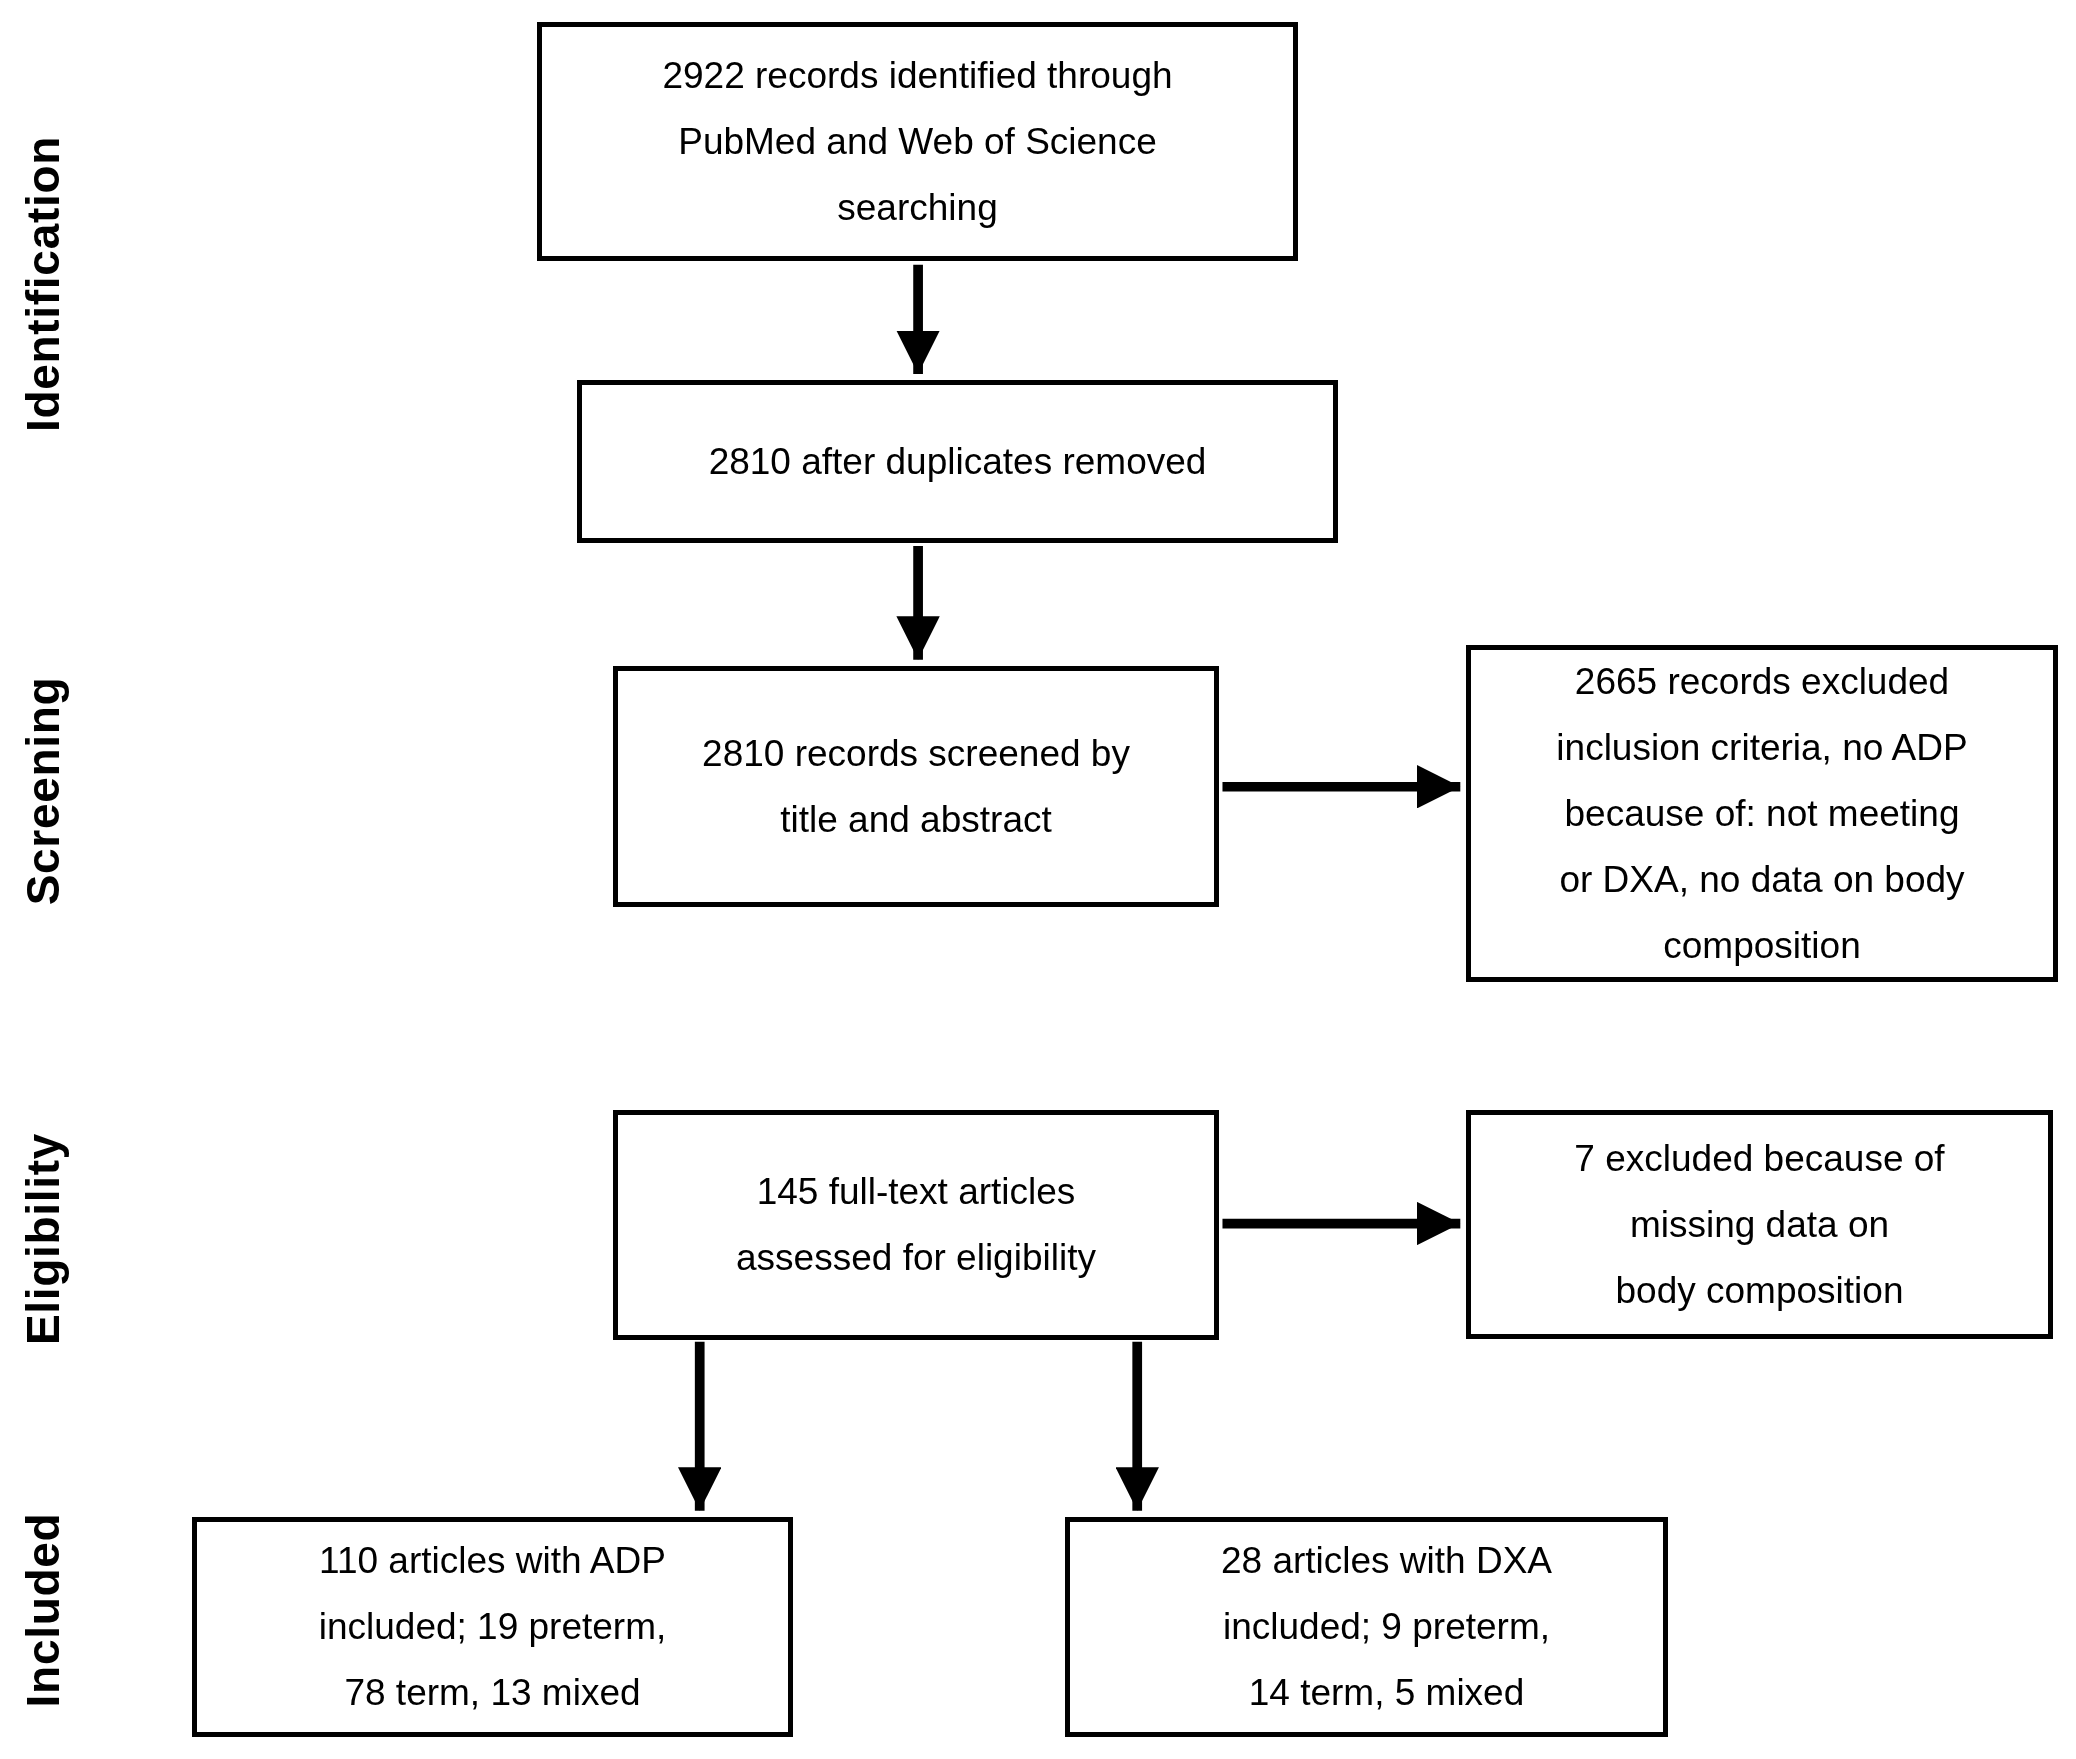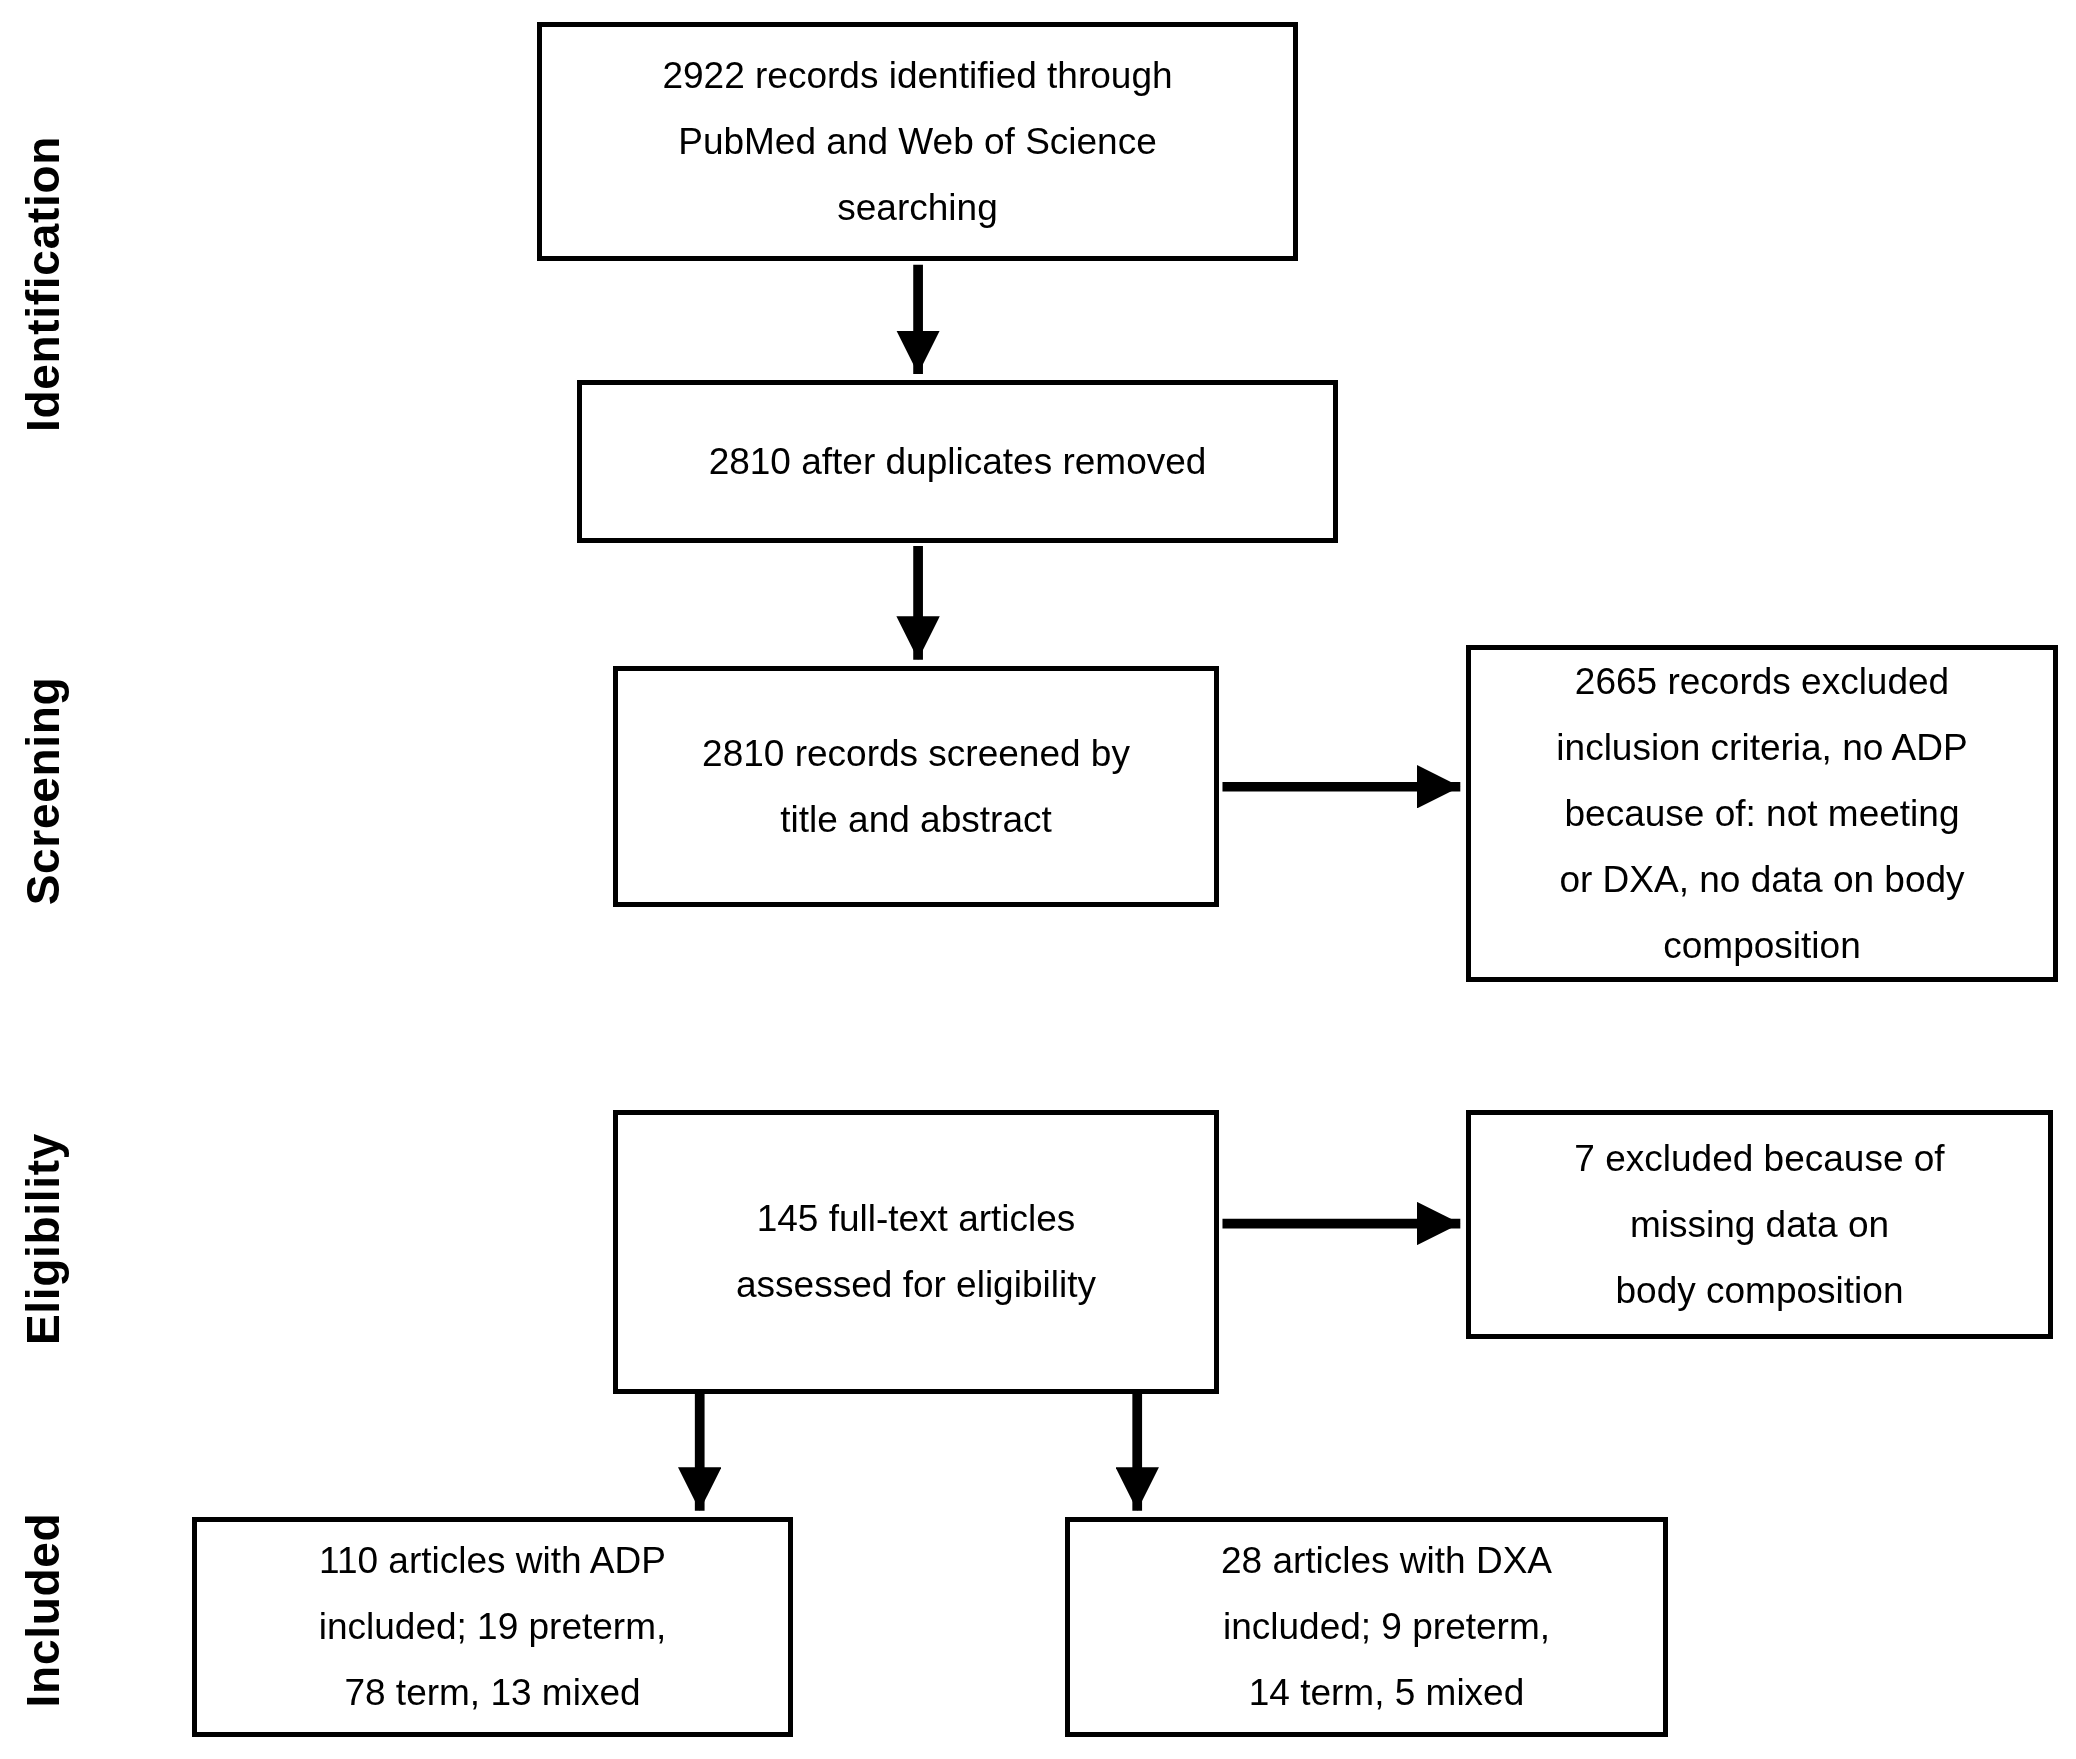--- a/index.html
+++ b/index.html
@@ -41,21 +41,21 @@
     font-size: 37px;
     line-height: 66px;
   }
   .flow-box .line {
     white-space: nowrap;
   }
   
   .box-identified   { left: 537px;  top: 22.4px;   width: 761px; height: 239px; }
   .box-dedup        { left: 537px;  top: 380px;  width: 761px; height: 163px; margin-left: 40px; }
   .box-screened     { left: 613px;  top: 666px;  width: 606px;  height: 241px; }
-  .box-fulltext     { left: 613px;  top: 1110px; width: 606px;  height: 284px; }
+  .box-fulltext     { left: 613px;  top: 1110px; width: 606px;  height: 230px; }
   
   .box-excl-screen  { left: 1466px; top: 645px;  width: 592px;  height: 337px; }
   .box-excl-elig    { left: 1466px; top: 1110px; width: 587px;  height: 229px; }
   
   .box-adp          { left: 171px;  top: 1517px; width: 601px;  height: 220px; margin-left: 21px; }
   .box-dxa          { left: 1065px; top: 1517px; width: 603px;  height: 220px; padding-left: 40px; }
 
   .arrow-layer {
     position: absolute;
     left: 0;

